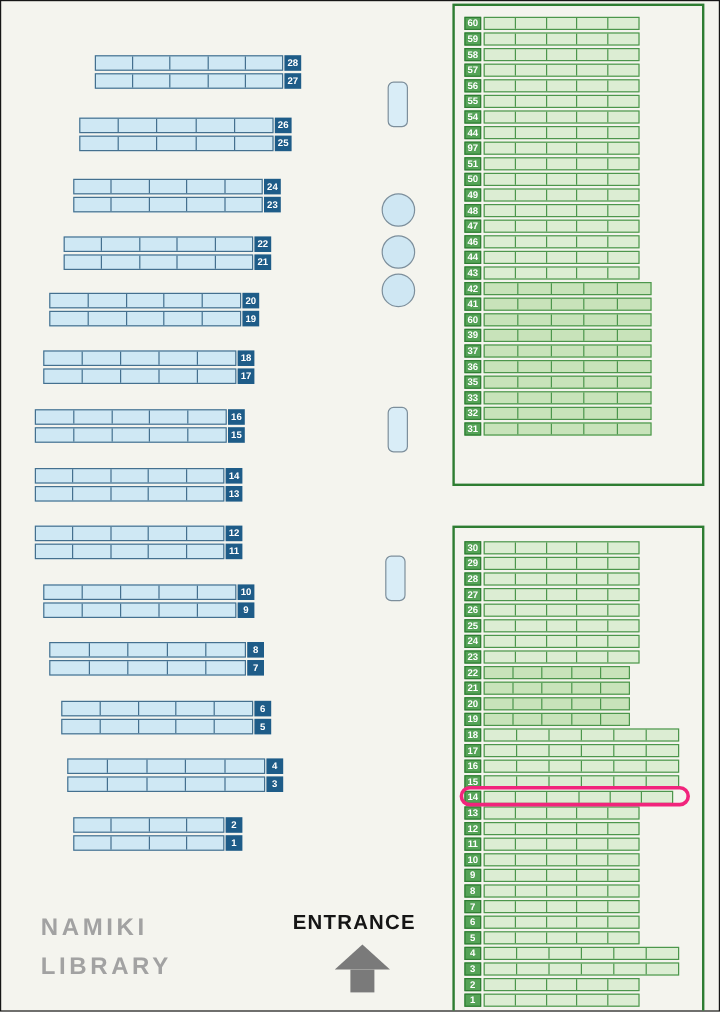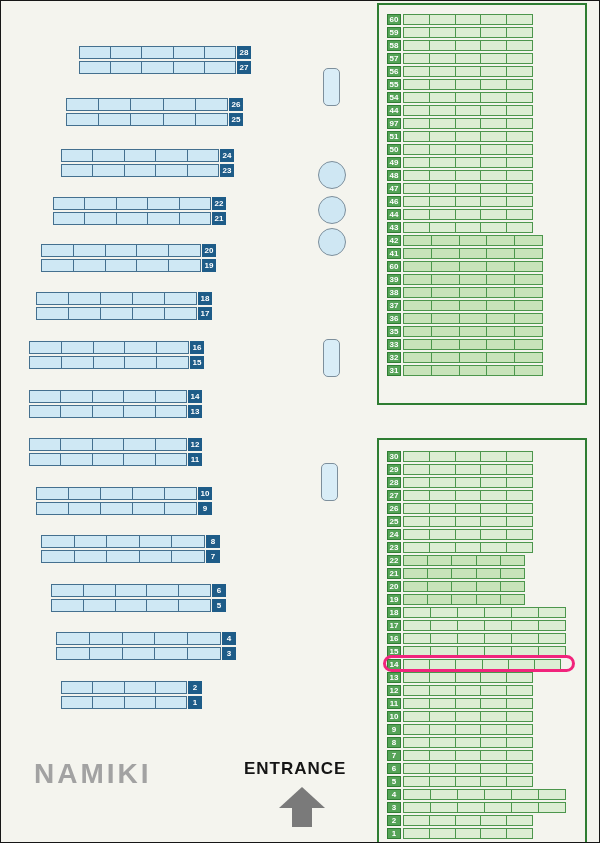--- a/index.html
+++ b/index.html
@@ -46,21 +46,21 @@
   .g-bar{display:flex;height:11px;background:var(--green-fill);border:1px solid var(--green-line)}
   .g-row.dark .g-bar{background:var(--green-fill-dark)}
   .g-bar .seg{flex:1;border-right:1px solid var(--green-line)}
   .g-bar .seg:last-child{border-right:none}
   .highlight-ring{position:absolute;left:4px;top:-3px;height:17px;border:3px solid var(--pink);
                   border-radius:10px;pointer-events:none;z-index:5}
 
   .archive-label{position:absolute;left:388px;top:409px;width:210px;text-align:center;
                  font-weight:bold;font-size:13.5px;color:var(--label-green)}
 
-  .library-name{position:absolute;left:33px;top:756px;font-size:28px;font-weight:bold;
+  .library-name{position:absolute;left:33px;top:756px;font-size:20px;font-weight:bold;
                 color:var(--gray-text);letter-spacing:3px;line-height:33px}
   .entrance-label{position:absolute;left:243px;top:758px;font-size:17px;font-weight:bold;
                   color:#151515;letter-spacing:1px}
   .entrance-arrow{position:absolute;left:278px;top:786px;width:46px}
   .arrow-head{width:0;height:0;border-left:23px solid transparent;border-right:23px solid transparent;
               border-bottom:21px solid var(--arrow)}
   .arrow-stem{width:20px;height:19px;background:var(--arrow);margin:0 auto}
 </style>
 </head>
 <body>
@@ -587,30 +587,20 @@
       <div class="g-row dark" data-name="archive-shelf-row-39">
         <div class="g-tag" data-name="shelf-number-tag">39</div>
         <div class="g-bar" data-name="shelf-bar" style="width: 140px;">
           <div class="seg" data-name="shelf-segment"></div>
           <div class="seg" data-name="shelf-segment"></div>
           <div class="seg" data-name="shelf-segment"></div>
           <div class="seg" data-name="shelf-segment"></div>
           <div class="seg" data-name="shelf-segment"></div>
         </div>
       </div>
-      <div class="g-row dark" data-name="archive-shelf-row-38">
-        <div class="g-tag" data-name="shelf-number-tag">38</div>
-        <div class="g-bar" data-name="shelf-bar" style="width: 140px;">
-          <div class="seg" data-name="shelf-segment"></div>
-          <div class="seg" data-name="shelf-segment"></div>
-          <div class="seg" data-name="shelf-segment"></div>
-          <div class="seg" data-name="shelf-segment"></div>
-          <div class="seg" data-name="shelf-segment"></div>
-        </div>
-      </div>
       <div class="g-row dark" data-name="archive-shelf-row-37">
         <div class="g-tag" data-name="shelf-number-tag">37</div>
         <div class="g-bar" data-name="shelf-bar" style="width: 140px;">
           <div class="seg" data-name="shelf-segment"></div>
           <div class="seg" data-name="shelf-segment"></div>
           <div class="seg" data-name="shelf-segment"></div>
           <div class="seg" data-name="shelf-segment"></div>
           <div class="seg" data-name="shelf-segment"></div>
         </div>
       </div>
@@ -971,20 +961,21 @@
           <div class="seg" data-name="shelf-segment"></div>
           <div class="seg" data-name="shelf-segment"></div>
           <div class="seg" data-name="shelf-segment"></div>
           <div class="seg" data-name="shelf-segment"></div>
         </div>
       </div>
     </div>
 
   <div class="library-name" data-name="library-name">
     <div data-name="library-name-line1">NAMIKI</div>
+    <div data-name="library-name-line2">LIBRARY</div>
   </div>
 
   <div class="entrance-label" data-name="entrance-label">ENTRANCE</div>
   <div class="entrance-arrow" data-name="entrance-arrow-icon">
     <div class="arrow-head" data-name="arrow-head"></div>
     <div class="arrow-stem" data-name="arrow-stem"></div>
   </div>
 </div>
 
 </body></html>

